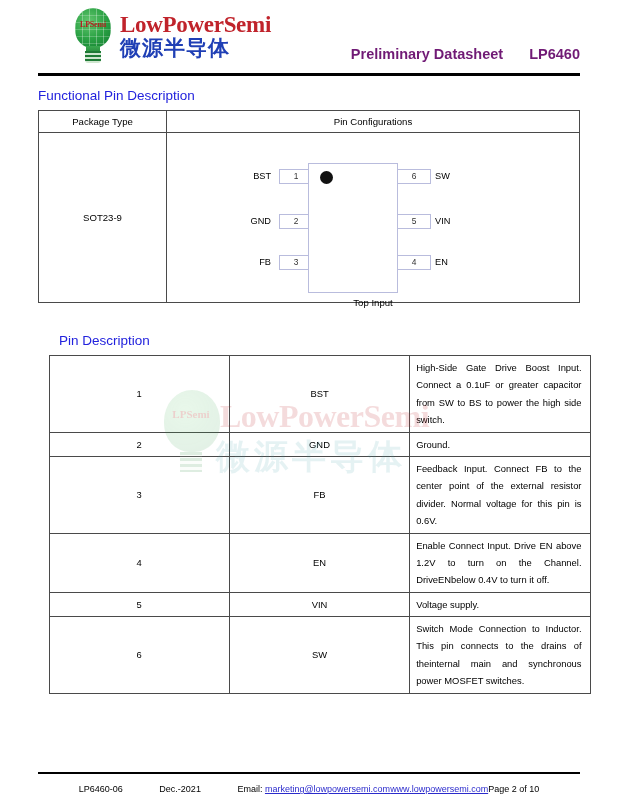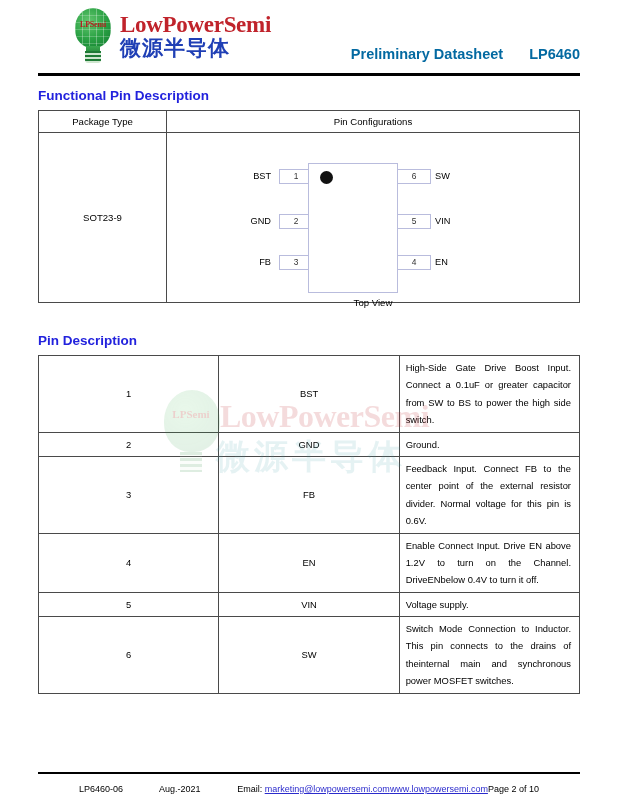--- a/index.html
+++ b/index.html
@@ -82,35 +82,35 @@
     color: #1f3fb5;
     letter-spacing: 1px;
     margin-top: 2px;
     white-space: nowrap;
   }
   .header-title {
     position: absolute;
     right: 38px; top: 46px;
     font-size: 14.5px;
     font-weight: bold;
-    color: #0369a1;
+    color: #701a75;
     white-space: nowrap;
   }
   .header-title .part { margin-left: 22px; }
   .header-rule {
     position: absolute;
     left: 38px; right: 38px; top: 73px;
     height: 3px;
     background: #000;
   }
 
   
   .section-heading {
     font-size: 13.5px;
-    font-weight: bold;
+    font-weight: normal;
     color: #2222dd;
     margin: 0 0 7px 38px;
   }
 
   
   .content { position: relative; padding-top: 16px; }
 
   table.doc {
     border-collapse: collapse;
     margin: 0 auto;
@@ -198,21 +198,21 @@
 
   .top-view {
     position: absolute;
     left: 0; right: 0; top: 160px;
     text-align: center;
     font-size: 9.6px;
     color: #000;
   }
 
   
-  .section2 { margin-top: 30px; }
+  .section2 { margin-top: 30px; margin-left: 21px; }
   table.pin-desc { width: 542px; }
   table.pin-desc th {
     text-align: left;
     font-size: 9.4px;
     padding: 3px 6px;
     height: 18px;
   }
   table.pin-desc th.c-pin  { width: 36px; text-align: center; }
   table.pin-desc th.c-name { width: 66px; text-align: center; }
   table.pin-desc td.c-pin  { text-align: center; }
@@ -351,21 +351,21 @@
 
             <div class="pin-box box-r6">6</div>
             <div class="pin-label pl-right lab-sw">SW</div>
 
             <div class="pin-box box-r5">5</div>
             <div class="pin-label pl-right lab-vin">VIN</div>
 
             <div class="pin-box box-r4">4</div>
             <div class="pin-label pl-right lab-en">EN</div>
 
-            <div class="top-view">Top View</div>
+            <div class="top-view">Top Input</div>
           </div>
         </td>
       </tr>
     </tbody>
       </table>
 
     <div class="section2">
       <h2 class="section-heading">Pin Description</h2>
 
       <table class="doc pin-desc">
@@ -413,18 +413,18 @@
       <div class="wm-btext">LPSemi</div>
       <div class="wm-base"></div>
     </div>
     <div class="wm-en">LowPowerSemi</div>
     <div class="wm-cn">微源半导体</div>
   </div>
 
   <div class="footer-rule"></div>
   <div class="footer">
     <span class="f-doc">LP6460-06</span>
-    <span class="f-date">Aug.-2021</span>
+    <span class="f-date">Dec.-2021</span>
     <span>Email:</span>
     <a href="#">marketing@lowpowersemi.com</a><a href="#">www.lowpowersemi.com</a><span>Page 2 of 10</span>
   </div>
 
 </div>
 
 </body></html>

